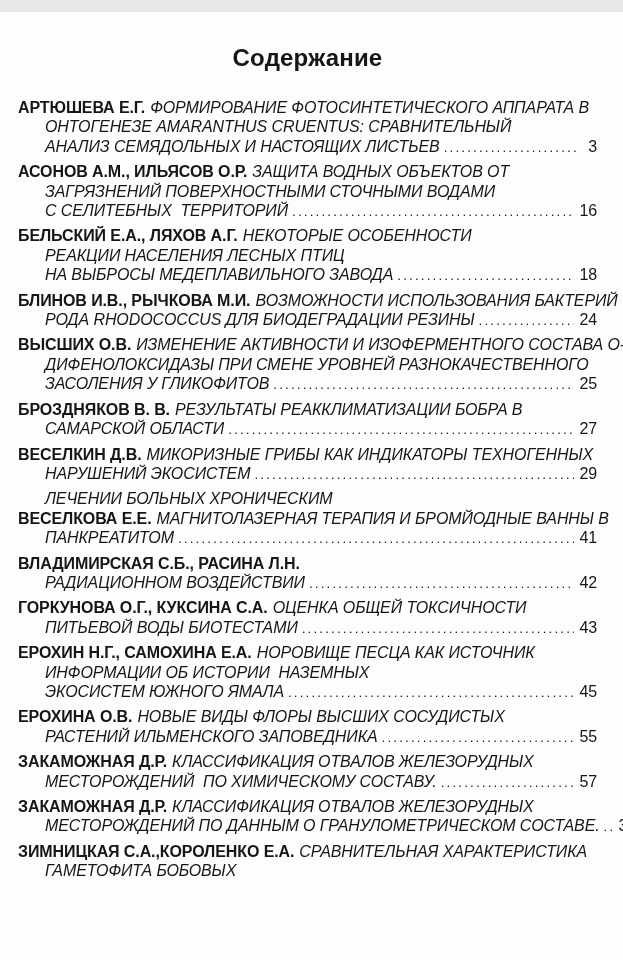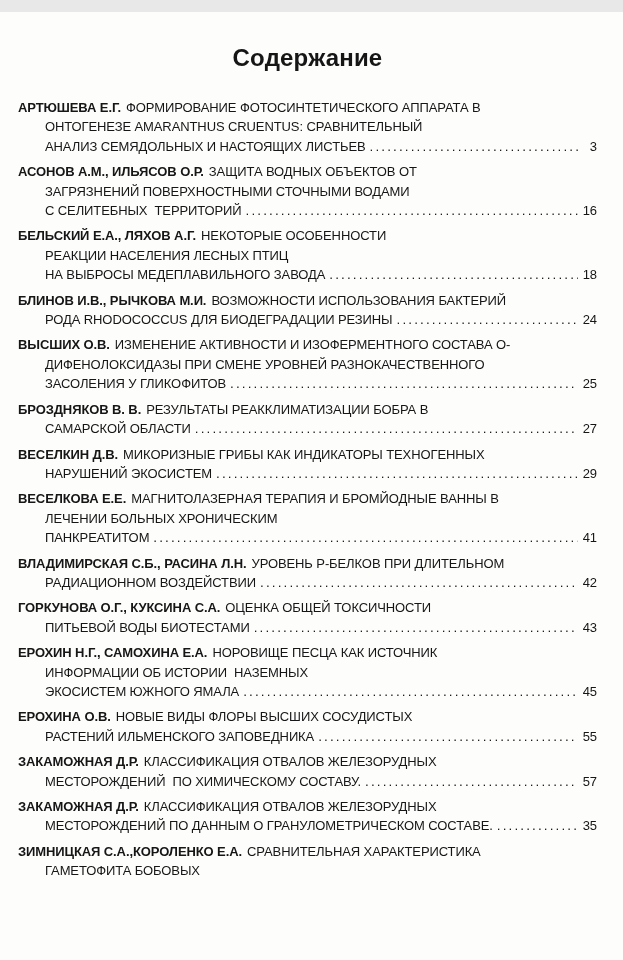--- a/index.html
+++ b/index.html
@@ -20,21 +20,21 @@
     overflow: hidden;
   }
   .doc-title {
     text-align: center;
     font-size: 24px;
     font-weight: bold;
     letter-spacing: 0.2px;
     margin: 4px 0 26px 0;
   }
   .toc {
-    font-size: 13px;
+    font-size: 16px;
     letter-spacing: -0.1px;
   }
   .entry {
     margin-bottom: 6px;
   }
   .line {
     display: flex;
     align-items: baseline;
     line-height: 19.4px;
     white-space: pre;
@@ -43,20 +43,21 @@
   .line.cont {
     padding-left: 27px;
   }
   .authors {
     font-weight: bold;
     margin-right: 5px;
     flex: 0 0 auto;
   }
   .ttl {
     flex: 0 0 auto;
+    font-style: italic;
   }
   .leader {
     flex: 1 1 auto;
     min-width: 10px;
     overflow: hidden;
     white-space: nowrap;
     margin: 0 5px 0 4px;
     height: 19.4px;
   }
   .leader::after {
@@ -103,26 +104,26 @@
       </div>
       <div class="entry">
         <div class="line"><span class="authors">БРОЗДНЯКОВ В. В.</span><span class="ttl">РЕЗУЛЬТАТЫ РЕАККЛИМАТИЗАЦИИ БОБРА В</span></div>
         <div class="line cont last"><span class="ttl">САМАРСКОЙ ОБЛАСТИ</span><span class="leader"></span><span class="pagenum">27</span></div>
       </div>
       <div class="entry">
         <div class="line"><span class="authors">ВЕСЕЛКИН Д.В.</span><span class="ttl">МИКОРИЗНЫЕ ГРИБЫ КАК ИНДИКАТОРЫ ТЕХНОГЕННЫХ</span></div>
         <div class="line cont last"><span class="ttl">НАРУШЕНИЙ ЭКОСИСТЕМ</span><span class="leader"></span><span class="pagenum">29</span></div>
       </div>
       <div class="entry">
+        <div class="line cont"><span class="ttl">ЛЕЧЕНИИ БОЛЬНЫХ ХРОНИЧЕСКИМ</span></div>
         <div class="line"><span class="authors">ВЕСЕЛКОВА Е.Е.</span><span class="ttl">МАГНИТОЛАЗЕРНАЯ ТЕРАПИЯ И БРОМЙОДНЫЕ ВАННЫ В</span></div>
-        <div class="line cont"><span class="ttl">ЛЕЧЕНИИ БОЛЬНЫХ ХРОНИЧЕСКИМ</span></div>
         <div class="line cont last"><span class="ttl">ПАНКРЕАТИТОМ</span><span class="leader"></span><span class="pagenum">41</span></div>
       </div>
       <div class="entry">
-        <div class="line"><span class="authors">ВЛАДИМИРСКАЯ С.Б., РАСИНА Л.Н.</span><span class="ttl">УРОВЕНЬ Р-БЕЛКОВ ПРИ ДЛИТЕЛЬНОМ</span></div>
+        <div class="line"><span class="authors">ВЛАДИМИРСКАЯ С.Б., РАСИНА Л.Н.</span></div>
         <div class="line cont last"><span class="ttl">РАДИАЦИОННОМ ВОЗДЕЙСТВИИ</span><span class="leader"></span><span class="pagenum">42</span></div>
       </div>
       <div class="entry">
         <div class="line"><span class="authors">ГОРКУНОВА О.Г., КУКСИНА С.А.</span><span class="ttl">ОЦЕНКА ОБЩЕЙ ТОКСИЧНОСТИ</span></div>
         <div class="line cont last"><span class="ttl">ПИТЬЕВОЙ ВОДЫ БИОТЕСТАМИ</span><span class="leader"></span><span class="pagenum">43</span></div>
       </div>
       <div class="entry">
         <div class="line"><span class="authors">ЕРОХИН Н.Г., САМОХИНА Е.А.</span><span class="ttl">НОРОВИЩЕ ПЕСЦА КАК ИСТОЧНИК</span></div>
         <div class="line cont"><span class="ttl">ИНФОРМАЦИИ ОБ ИСТОРИИ  НАЗЕМНЫХ</span></div>
         <div class="line cont last"><span class="ttl">ЭКОСИСТЕМ ЮЖНОГО ЯМАЛА</span><span class="leader"></span><span class="pagenum">45</span></div>

